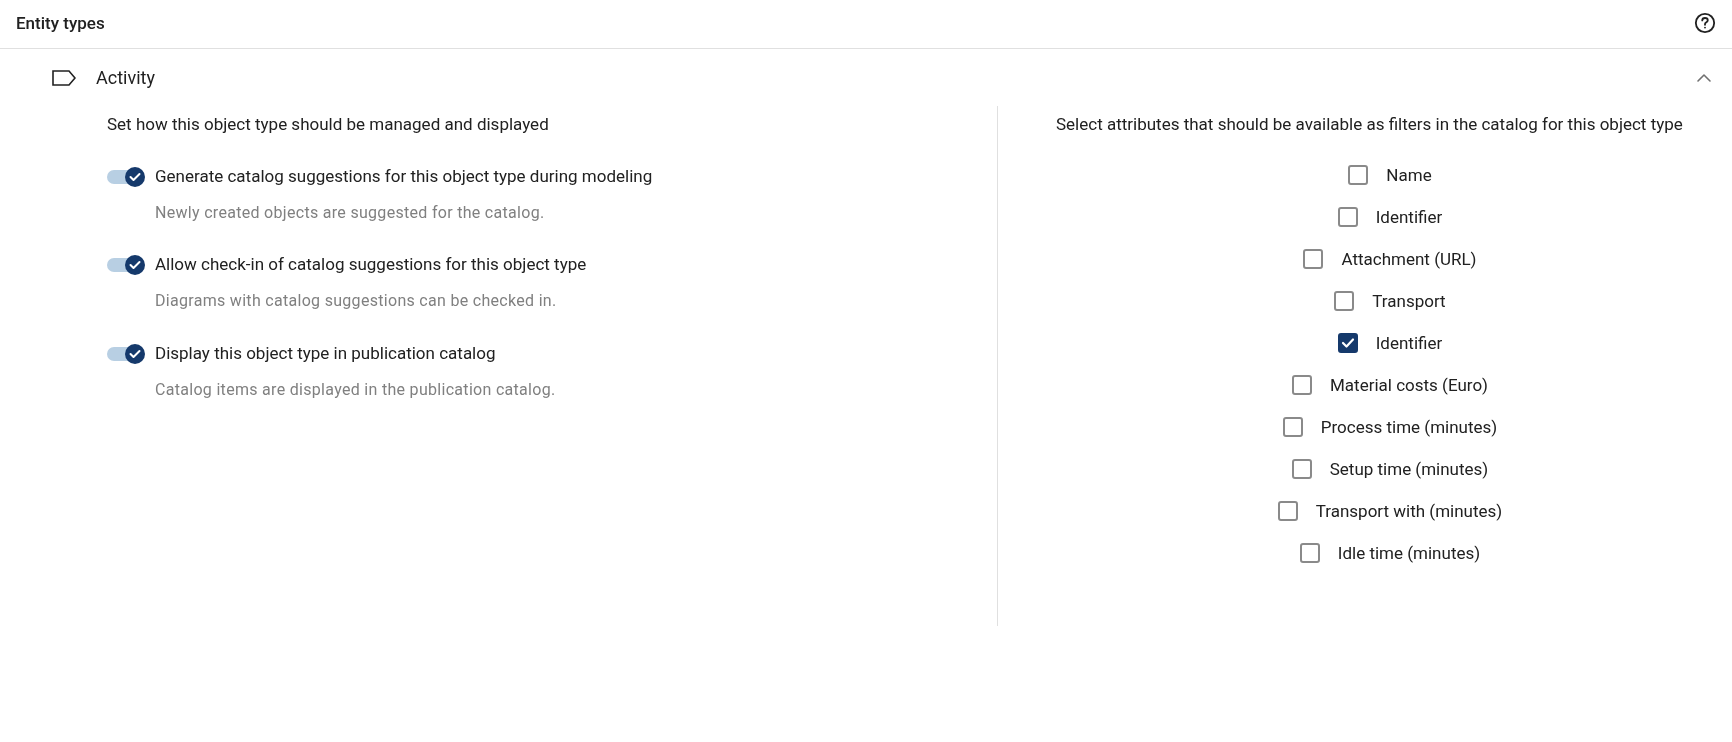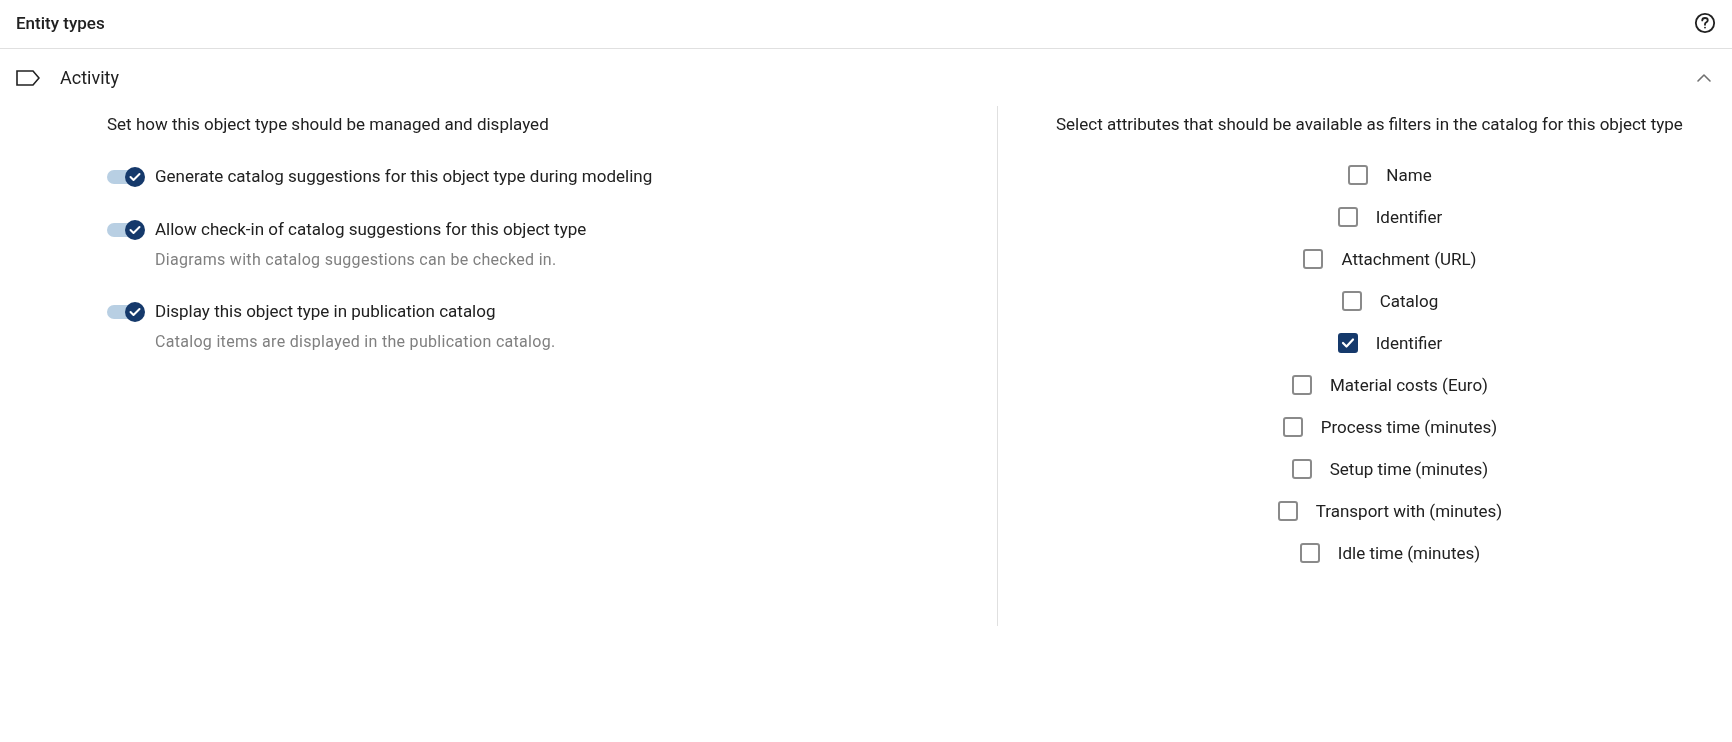--- a/index.html
+++ b/index.html
@@ -32,20 +32,21 @@
   .section-header {
     display: flex;
     align-items: center;
     justify-content: space-between;
     padding: 18px 16px 18px 16px;
   }
   .section-header-left {
     display: flex;
     align-items: center;
     gap: 20px;
+    margin-left: 36px;
   }
   .activity-icon {
     width: 24px;
     height: 16px;
     stroke: #212121;
     fill: none;
   }
   .section-title {
     font-size: 18px;
     font-weight: 400;
@@ -128,21 +129,21 @@
   }
   .toggle-thumb svg {
     width: 12px;
     height: 10px;
     stroke: #fff;
     fill: none;
   }
   .toggle-labels {
     display: flex;
     flex-direction: column;
-    gap: 8px;
+    gap: 14px;
   }
   .toggle-label {
     font-size: 17px;
     color: #212121;
     line-height: 1.35;
   }
   .toggle-desc {
     font-size: 16px;
     color: #808080;
     letter-spacing: 0.3px;
@@ -216,20 +217,21 @@
     <div class="toggle">
       <div class="toggle-track"></div>
       <div class="toggle-thumb">
         <svg viewBox="0 0 12 10" stroke-width="2" stroke-linecap="round" stroke-linejoin="round">
                 <path d="M1.5 5 L4.5 8 L10.5 2"></path>
               </svg>
       </div>
     </div>
     <div class="toggle-labels">
       <div class="toggle-label">Generate catalog suggestions for this object type during modeling</div>
+      <div class="toggle-desc">Newly created objects are suggested for the catalog.</div>
     </div>
         </div>
         <div class="toggle-row">
     <div class="toggle">
       <div class="toggle-track"></div>
       <div class="toggle-thumb">
         <svg viewBox="0 0 12 10" stroke-width="2" stroke-linecap="round" stroke-linejoin="round">
                 <path d="M1.5 5 L4.5 8 L10.5 2"></path>
               </svg>
       </div>
@@ -274,21 +276,21 @@
         <div class="check-row">
     <div class="checkbox">
       
     </div>
     <div class="check-label">Attachment (URL)</div>
         </div>
         <div class="check-row">
     <div class="checkbox">
       
     </div>
-    <div class="check-label">Catalog</div>
+    <div class="check-label">Transport</div>
         </div>
         <div class="check-row">
     <div class="checkbox checked">
       <svg viewBox="0 0 14 12" stroke-width="2.2" stroke-linecap="round" stroke-linejoin="round">
               <path d="M2 6 L5.5 9.5 L12 2.5"></path>
             </svg>
     </div>
     <div class="check-label">Identifier</div>
         </div>
         <div class="check-row">

